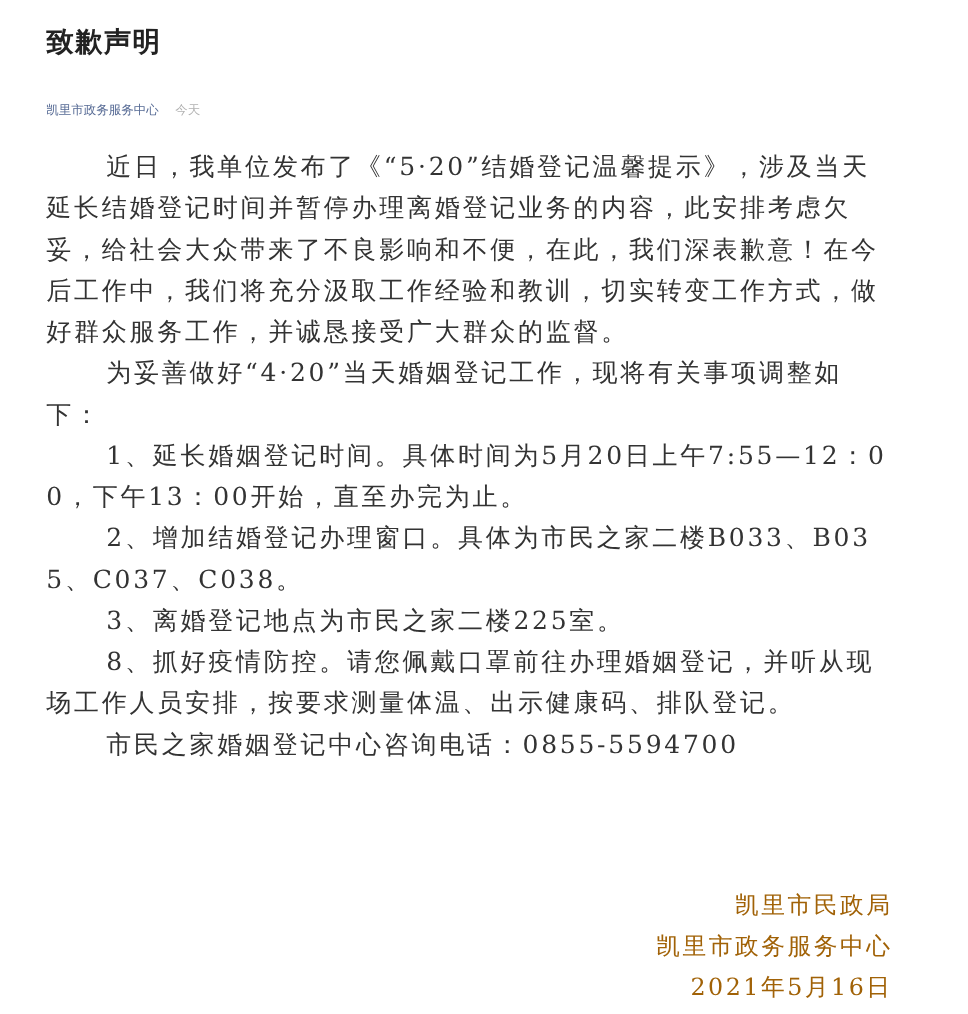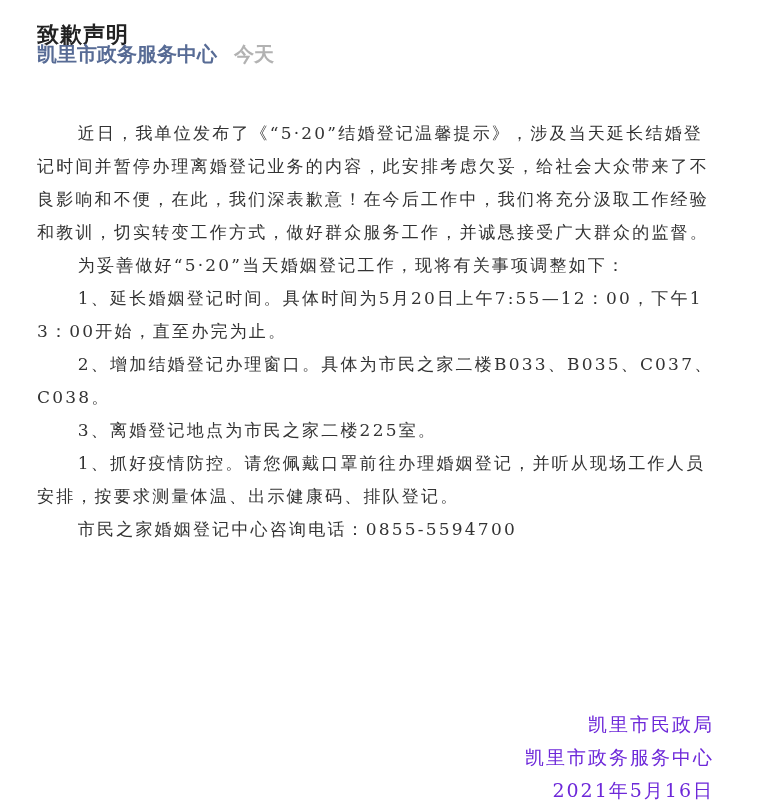--- a/index.html
+++ b/index.html
@@ -20,73 +20,72 @@
       top: 20px;
       font-size: 22px;
       font-weight: bold;
       color: #222222;
       letter-spacing: 1px;
       line-height: 30px;
     }
     .meta {
       position: absolute;
       left: 37px;
-      top: 44px;
-      font-size: 20px;
+      top: 79px;
+      font-size: 10px;
       line-height: 20px;
       white-space: nowrap;
-      font-weight: bold;
     }
     .meta .author { color: #576b95; }
     .meta .date { color: #b2b2b2; margin-left: 10px; }
     .content {
       position: absolute;
       left: 37px;
       top: 117px;
       width: 680px;
       font-family: "DejaVu Serif", "Liberation Serif", serif;
-      font-size: 17px;
+      font-size: 20px;
       line-height: 33px;
       color: #333333;
       letter-spacing: 2.2px;
     }
     .content p {
       text-indent: 2.4em;
       word-break: break-all;
     }
     .signature {
       position: absolute;
       right: 60px;
       top: 708px;
       font-family: "DejaVu Serif", "Liberation Serif", serif;
       font-size: 19px;
       line-height: 33px;
-      color: #6d28d9;
+      color: #a16207;
       text-align: right;
       letter-spacing: 2px;
     }
     .signature div { white-space: nowrap; }
   </style>
 </head>
 <body>
 
 <h1 class="article-title">致歉声明</h1>
 
 <div class="meta">
   <span class="author">凯里市政务服务中心</span>
   <span class="date">今天</span>
 </div>
 
 <div class="content">
   <p>近日，我单位发布了《“5·20”结婚登记温馨提示》，涉及当天延长结婚登记时间并暂停办理离婚登记业务的内容，此安排考虑欠妥，给社会大众带来了不良影响和不便，在此，我们深表歉意！在今后工作中，我们将充分汲取工作经验和教训，切实转变工作方式，做好群众服务工作，并诚恳接受广大群众的监督。</p>
-  <p>为妥善做好“5·20”当天婚姻登记工作，现将有关事项调整如下：</p>
+  <p>为妥善做好“4·20”当天婚姻登记工作，现将有关事项调整如下：</p>
   <p>1、延长婚姻登记时间。具体时间为5月20日上午7:55—12：00，下午13：00开始，直至办完为止。</p>
   <p>2、增加结婚登记办理窗口。具体为市民之家二楼B033、B035、C037、C038。</p>
   <p>3、离婚登记地点为市民之家二楼225室。</p>
-  <p>1、抓好疫情防控。请您佩戴口罩前往办理婚姻登记，并听从现场工作人员安排，按要求测量体温、出示健康码、排队登记。</p>
+  <p>8、抓好疫情防控。请您佩戴口罩前往办理婚姻登记，并听从现场工作人员安排，按要求测量体温、出示健康码、排队登记。</p>
   <p>市民之家婚姻登记中心咨询电话：0855-5594700</p>
 </div>
 
 <div class="signature">
   <div>凯里市民政局</div>
   <div>凯里市政务服务中心</div>
   <div>2021年5月16日</div>
 </div>
 
 </body></html>

